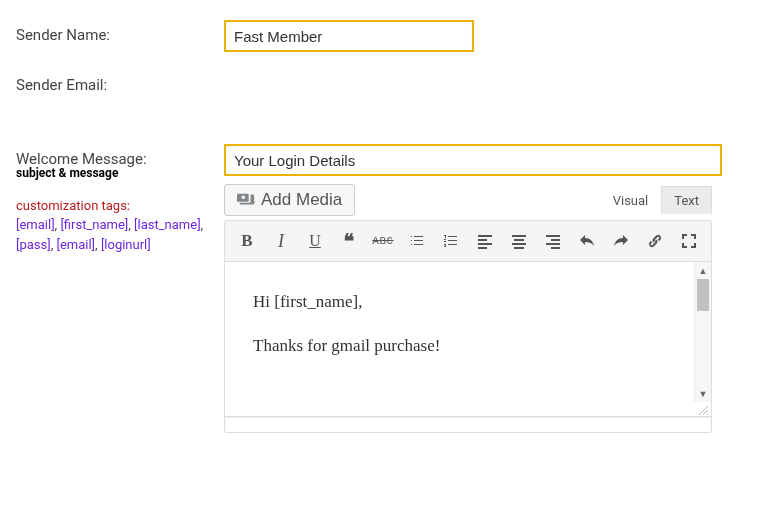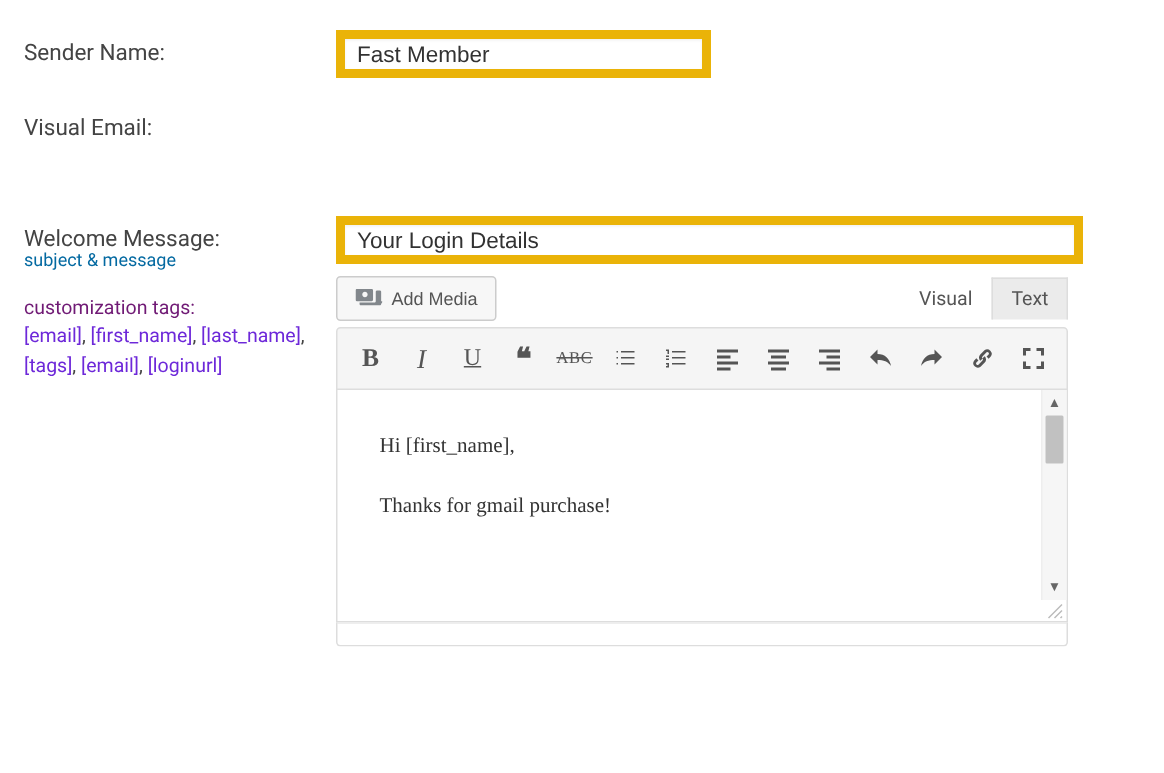--- a/index.html
+++ b/index.html
@@ -21,41 +21,42 @@
       width: 188px;
       flex-shrink: 0;
       padding-top: 6px;
       font-size: 15px;
       color: #444;
     }
     .field-col {
       flex: 1;
     }
     .text-input {
-      border: 6px solid #eab308;
+      border: 2px solid #eab308;
       padding: 6px 8px;
       font-size: 15px;
       color: #323232;
       background: #fff;
       width: 250px;
       height: 32px;
       box-shadow: inset 0 1px 2px rgba(0,0,0,0.06);
     }
     .text-input.wide {
       width: 498px;
     }
     .subtitle {
       font-size: 12px;
-      color: #0369a1;
+      color: #000000;
       display: block;
       margin-top: -2px;
+      font-weight: bold;
     }
     .tags-label {
       font-size: 13px;
-      color: #701a75;
+      color: #b91c1c;
       margin-top: 18px;
     }
     .tags {
       font-size: 13px;
       line-height: 1.5;
       margin-top: 2px;
     }
     .tag {
       color: #6d28d9;
     }
@@ -70,21 +71,21 @@
       margin-bottom: 4px;
     }
     .add-media-btn {
       display: inline-flex;
       align-items: center;
       gap: 6px;
       background: #f7f7f7;
       border: 1px solid #ccc;
       border-radius: 3px;
       padding: 5px 12px;
-      font-size: 12px;
+      font-size: 17px;
       color: #555;
       cursor: pointer;
     }
     .media-icon svg { width: 18px; height: 18px; display: block; }
     .tabs {
       margin-left: auto;
       display: flex;
       align-items: center;
     }
     .tab {
@@ -118,32 +119,32 @@
       justify-content: center;
       cursor: pointer;
       border-radius: 2px;
       color: #555;
     }
     .tb-btn svg { width: 20px; height: 20px; fill: #555; }
     .tb-bold { font-weight: 700; font-size: 17px; font-family: Georgia, serif; }
     .tb-italic { font-style: italic; font-size: 18px; font-family: Georgia, serif; }
     .tb-underline { text-decoration: underline; font-size: 16px; font-family: Georgia, serif; }
     .tb-quote { font-size: 20px; font-family: Georgia, serif; font-weight: bold; }
-    .tb-strike { text-decoration: line-through; font-size: 11px; letter-spacing: 0.5px; font-family: Liberation Serif, serif; }
+    .tb-strike { text-decoration: line-through; font-size: 11px; letter-spacing: 0.5px; font-family: Liberation Mono, monospace; }
     .editor-body-wrap {
       position: relative;
       border: 1px solid #ddd;
       border-top: none;
       background: #fff;
       height: 155px;
     }
     .editor-body {
       padding: 28px 28px 12px 28px;
       font-family: Georgia, "Times New Roman", serif;
-      font-size: 14px;
+      font-size: 17px;
       color: #333;
       line-height: 1.4;
       height: 100%;
       overflow-y: auto;
       outline: none;
     }
     .editor-body p { margin-bottom: 20px; }
     .scrollbar-track {
       position: absolute;
       right: 0;
@@ -194,30 +195,30 @@
 <body>
 
 <div class="form-row">
   <div class="label-col">Sender Name:</div>
   <div class="field-col">
     <input type="text" class="text-input" value="Fast Member" style="">
   </div>
 </div>
 
 <div class="form-row">
-  <div class="label-col">Visual Email:</div>
+  <div class="label-col">Sender Email:</div>
 </div>
 
 <div class="form-row welcome-section">
   <div class="label-col">
     <span>Welcome Message:</span>
     <span class="subtitle">subject &amp; message</span>
     <div class="tags-label">customization tags:</div>
     <div class="tags">
-      <span class="tag">[email]</span><span class="tag-comma">, </span><span class="tag">[first_name]</span><span class="tag-comma">, </span><span class="tag">[last_name]</span><span class="tag-comma">, </span><span class="tag">[tags]</span><span class="tag-comma">, </span><span class="tag">[email]</span><span class="tag-comma">, </span><span class="tag">[loginurl]</span>
+      <span class="tag">[email]</span><span class="tag-comma">, </span><span class="tag">[first_name]</span><span class="tag-comma">, </span><span class="tag">[last_name]</span><span class="tag-comma">, </span><span class="tag">[pass]</span><span class="tag-comma">, </span><span class="tag">[email]</span><span class="tag-comma">, </span><span class="tag">[loginurl]</span>
     </div>
   </div>
   <div class="field-col">
     <div class="editor-area">
       <input type="text" class="text-input wide" value="Your Login Details" style="">
 
       <div class="media-row">
         <button class="add-media-btn">
           <span class="media-icon">
             <svg viewBox="0 0 20 20">

